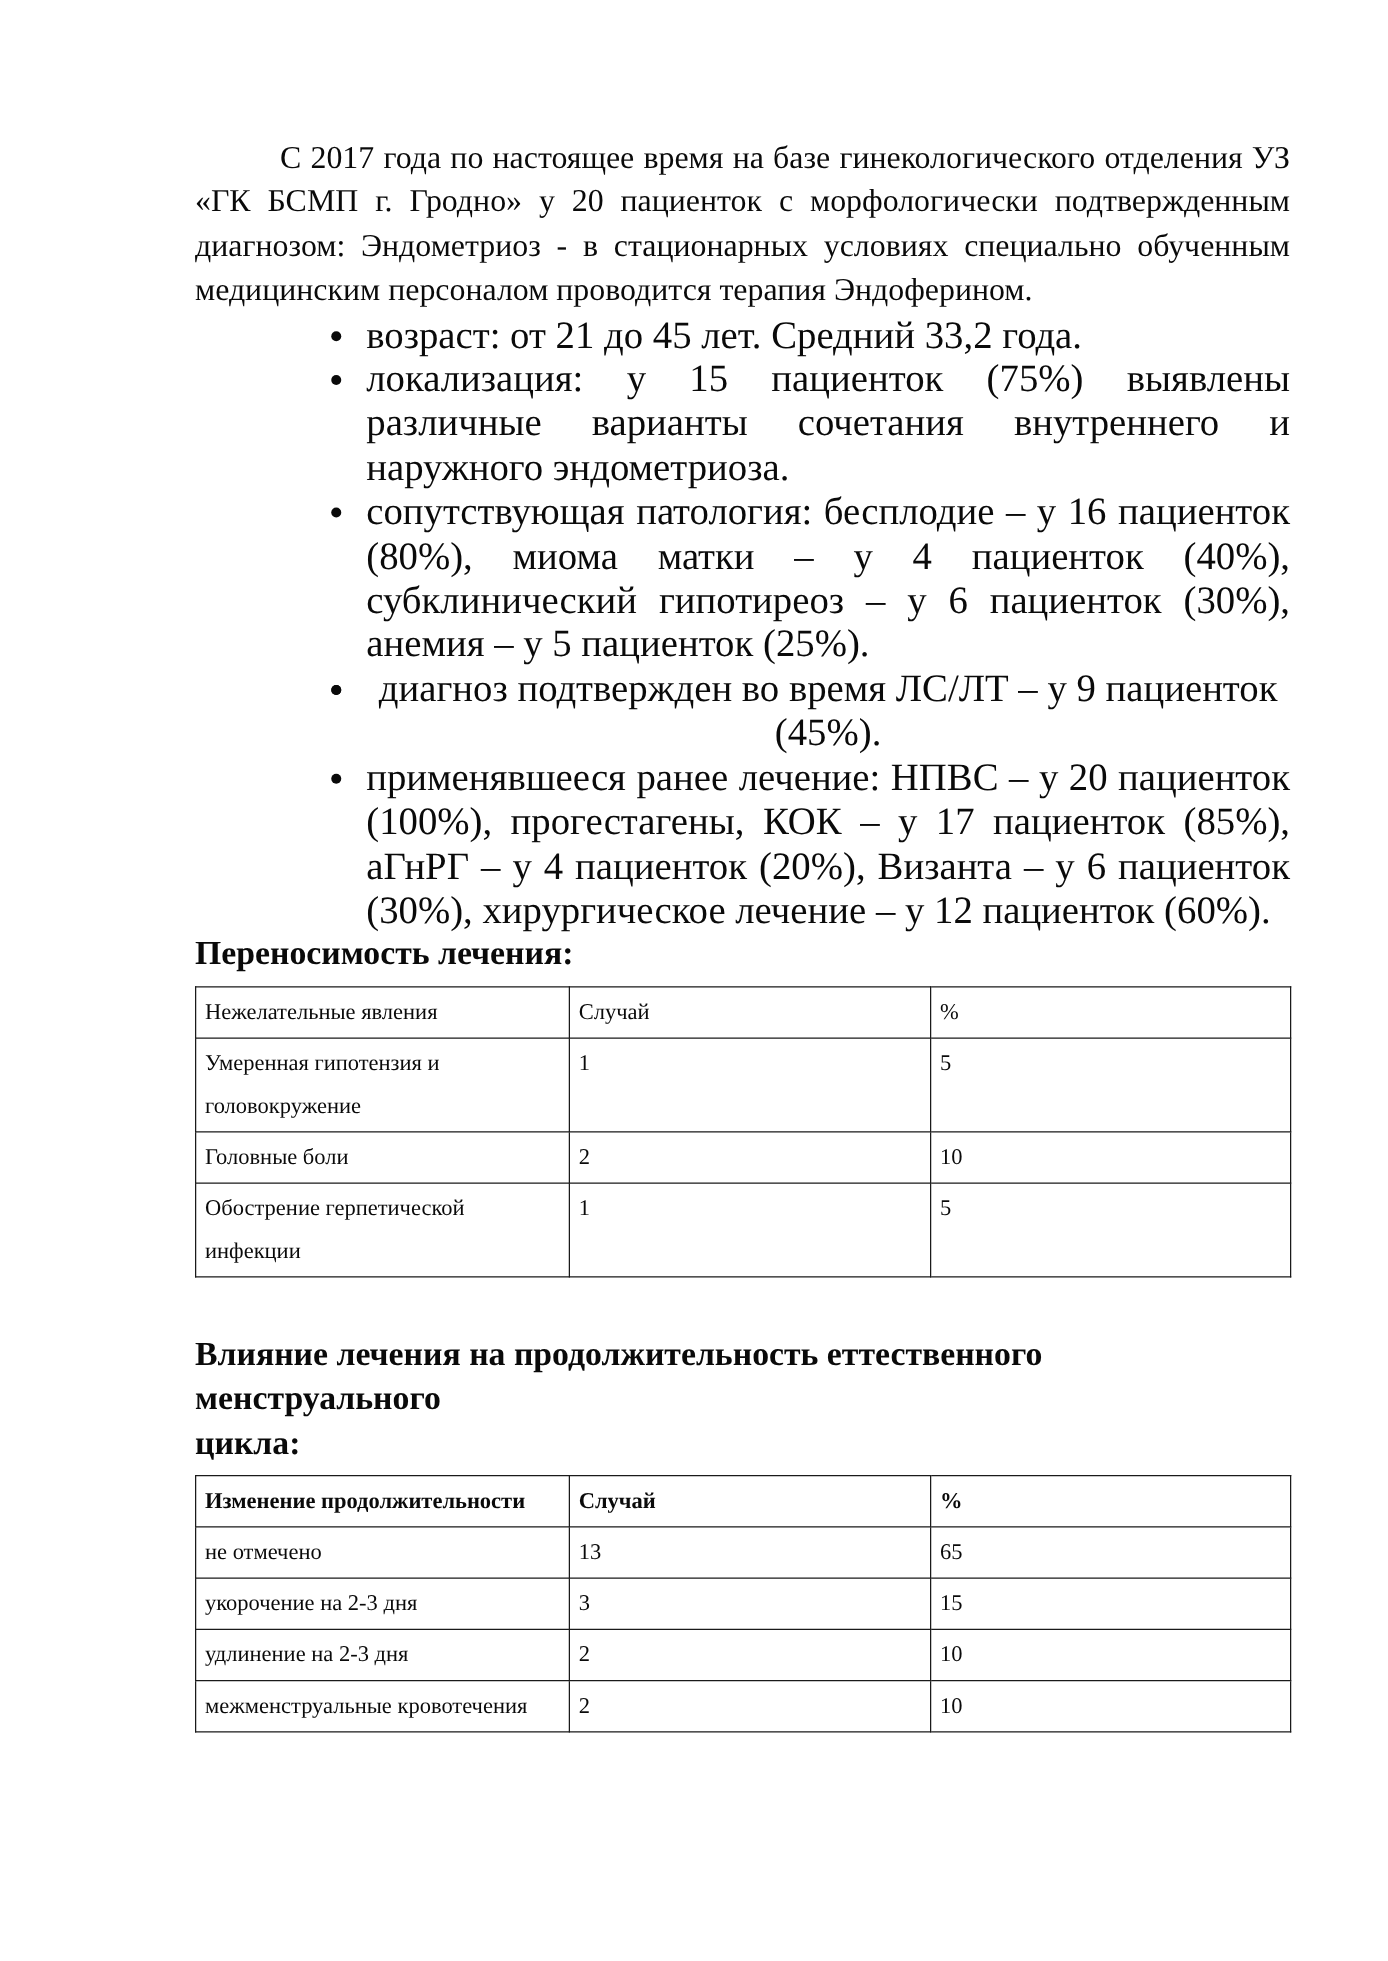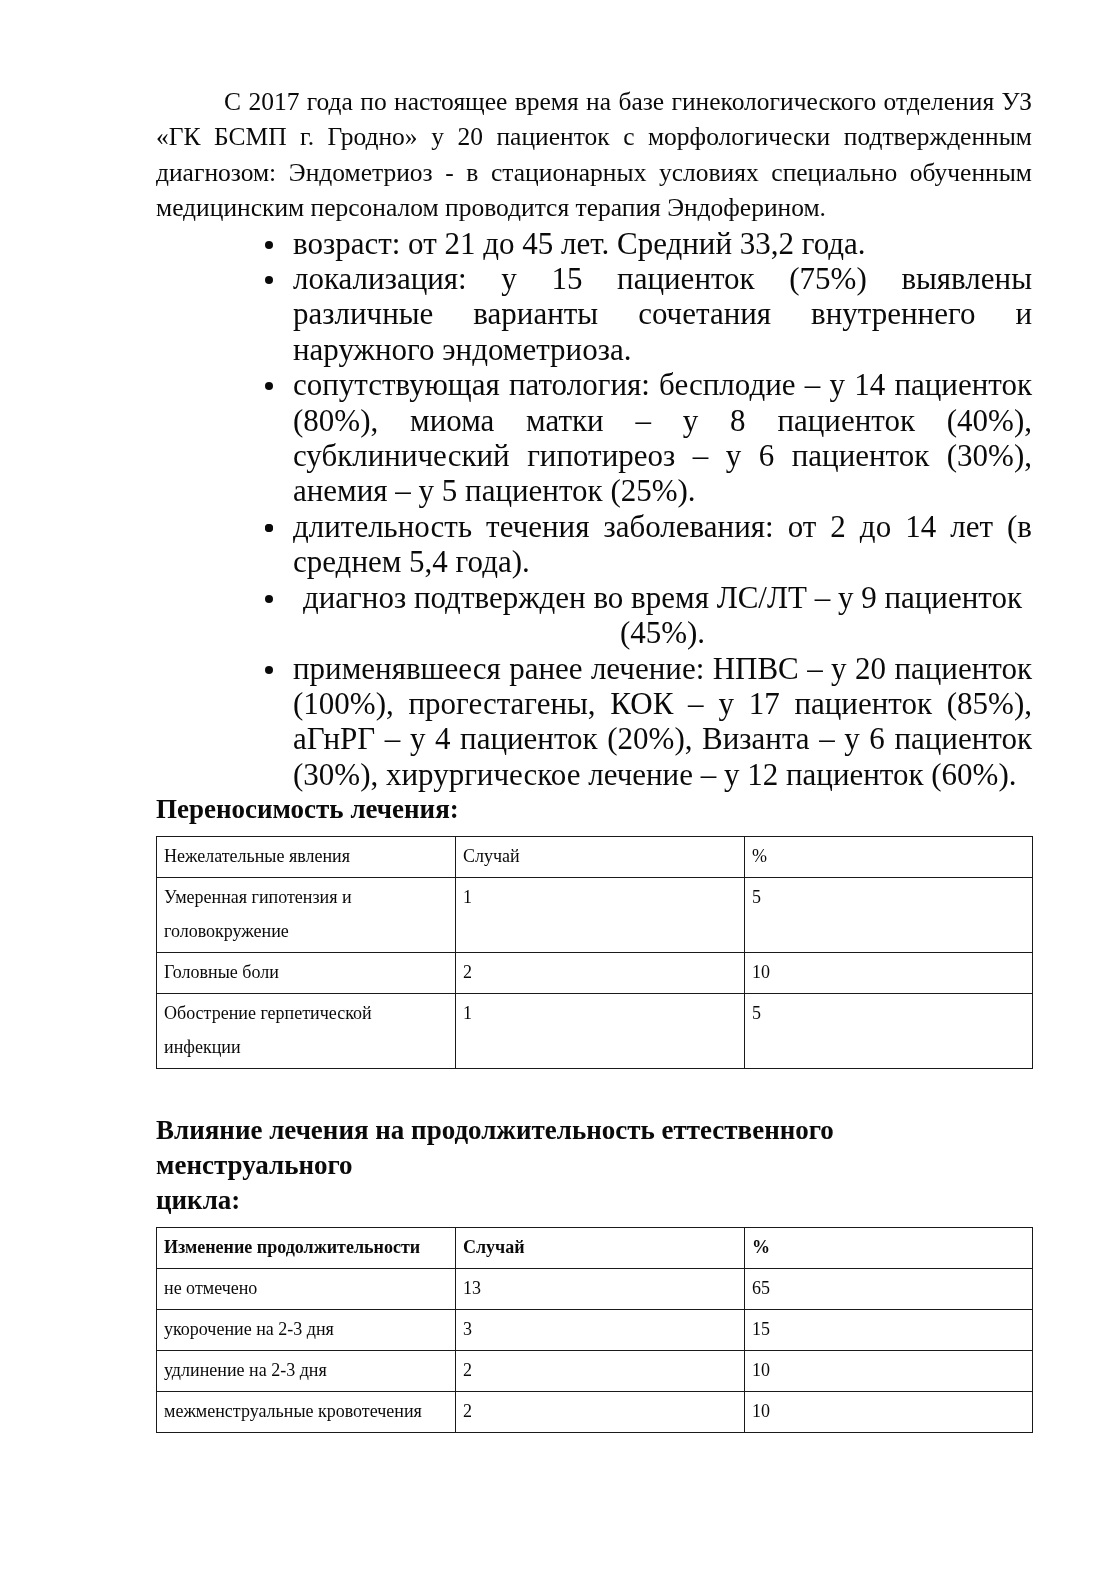--- a/index.html
+++ b/index.html
@@ -15,21 +15,21 @@
     color: #0a0a0a;
     overflow: hidden;
   }
   .page {
     position: absolute;
     left: 0;
     top: 0;
     width: 969px;
     height: 1569px;
     box-sizing: border-box;
-    padding: 84px 78px 0 156px;
+    padding: 108px 78px 0 156px;
   }
   .content {
     width: 876px;
   }
 
   p.para {
     margin: 0;
     font-size: 25.5px;
     line-height: 35.4px;
     text-align: justify;
@@ -125,28 +125,24 @@
       <li>
         <span class="bullet-dot"></span>
         <span class="li-text">возраст: от 21 до 45 лет. Средний 33,2 года.</span>
       </li>
       <li>
         <span class="bullet-dot"></span>
         <span class="li-text">локализация: у 15 пациенток (75%) выявлены различные варианты сочетания внутреннего и наружного эндометриоза.</span>
       </li>
       <li>
         <span class="bullet-dot"></span>
-        <span class="li-text">сопутствующая патология: бесплодие – у 14 пациенток (80%), миома матки – у 8 пациенток (40%), субклинический гипотиреоз – у 6 пациенток (30%), анемия – у 5 пациенток (25%).</span>
-      </li>
-      <li>
-        <span class="bullet-dot"></span>
-      </li>
-      <li>
-        <span class="bullet-dot"></span>
-        <span class="li-text">длительность течения заболевания: от 2 до 14 лет (в среднем 5,4 года).</span>
+        <span class="li-text">сопутствующая патология: бесплодие – у 16 пациенток (80%), миома матки – у 4 пациенток (40%), субклинический гипотиреоз – у 6 пациенток (30%), анемия – у 5 пациенток (25%).</span>
+      </li>
+      <li>
+        <span class="bullet-dot"></span>
       </li>
       <li class="nojust">
         <span class="bullet-dot"></span>
         <span class="li-text">диагноз подтвержден во время ЛС/ЛТ – у 9 пациенток (45%).</span>
       </li>
       <li>
         <span class="bullet-dot"></span>
         <span class="li-text">применявшееся ранее лечение: НПВС – у 20 пациенток (100%), прогестагены, КОК – у 17 пациенток (85%), аГнРГ – у 4 пациенток (20%), Византа – у 6 пациенток (30%), хирургическое лечение – у 12 пациенток (60%).</span>
       </li>
     </ul>

